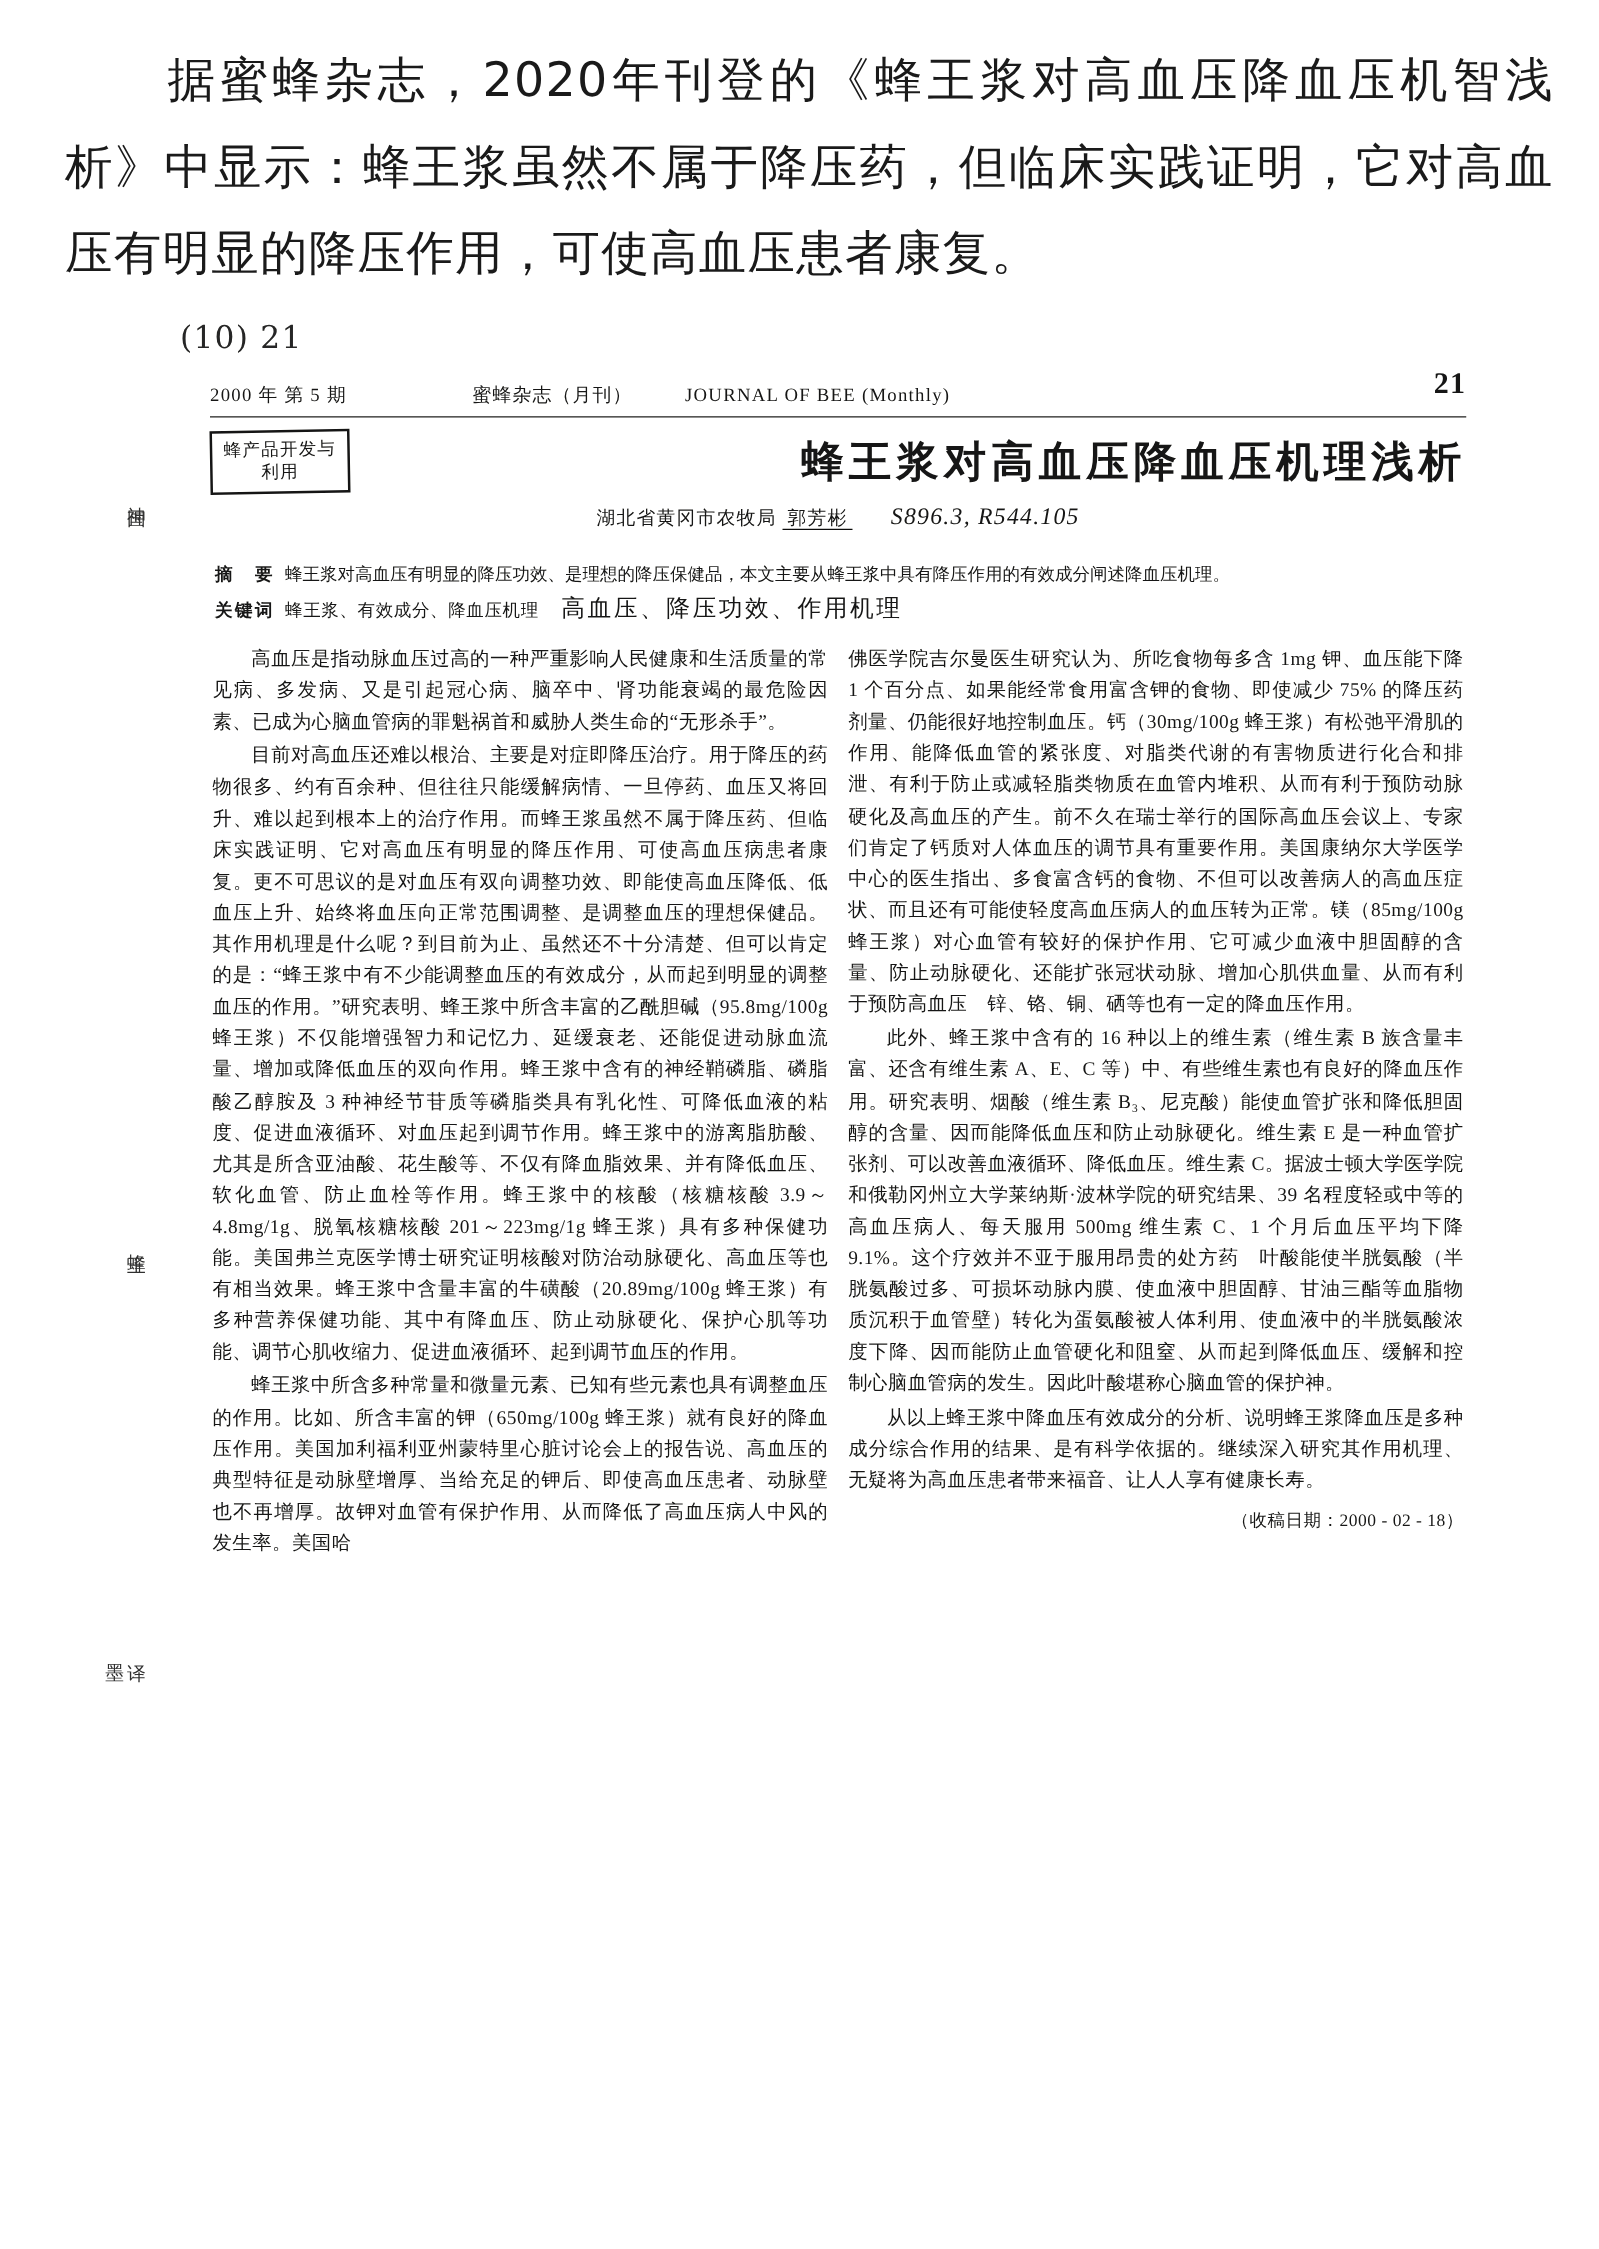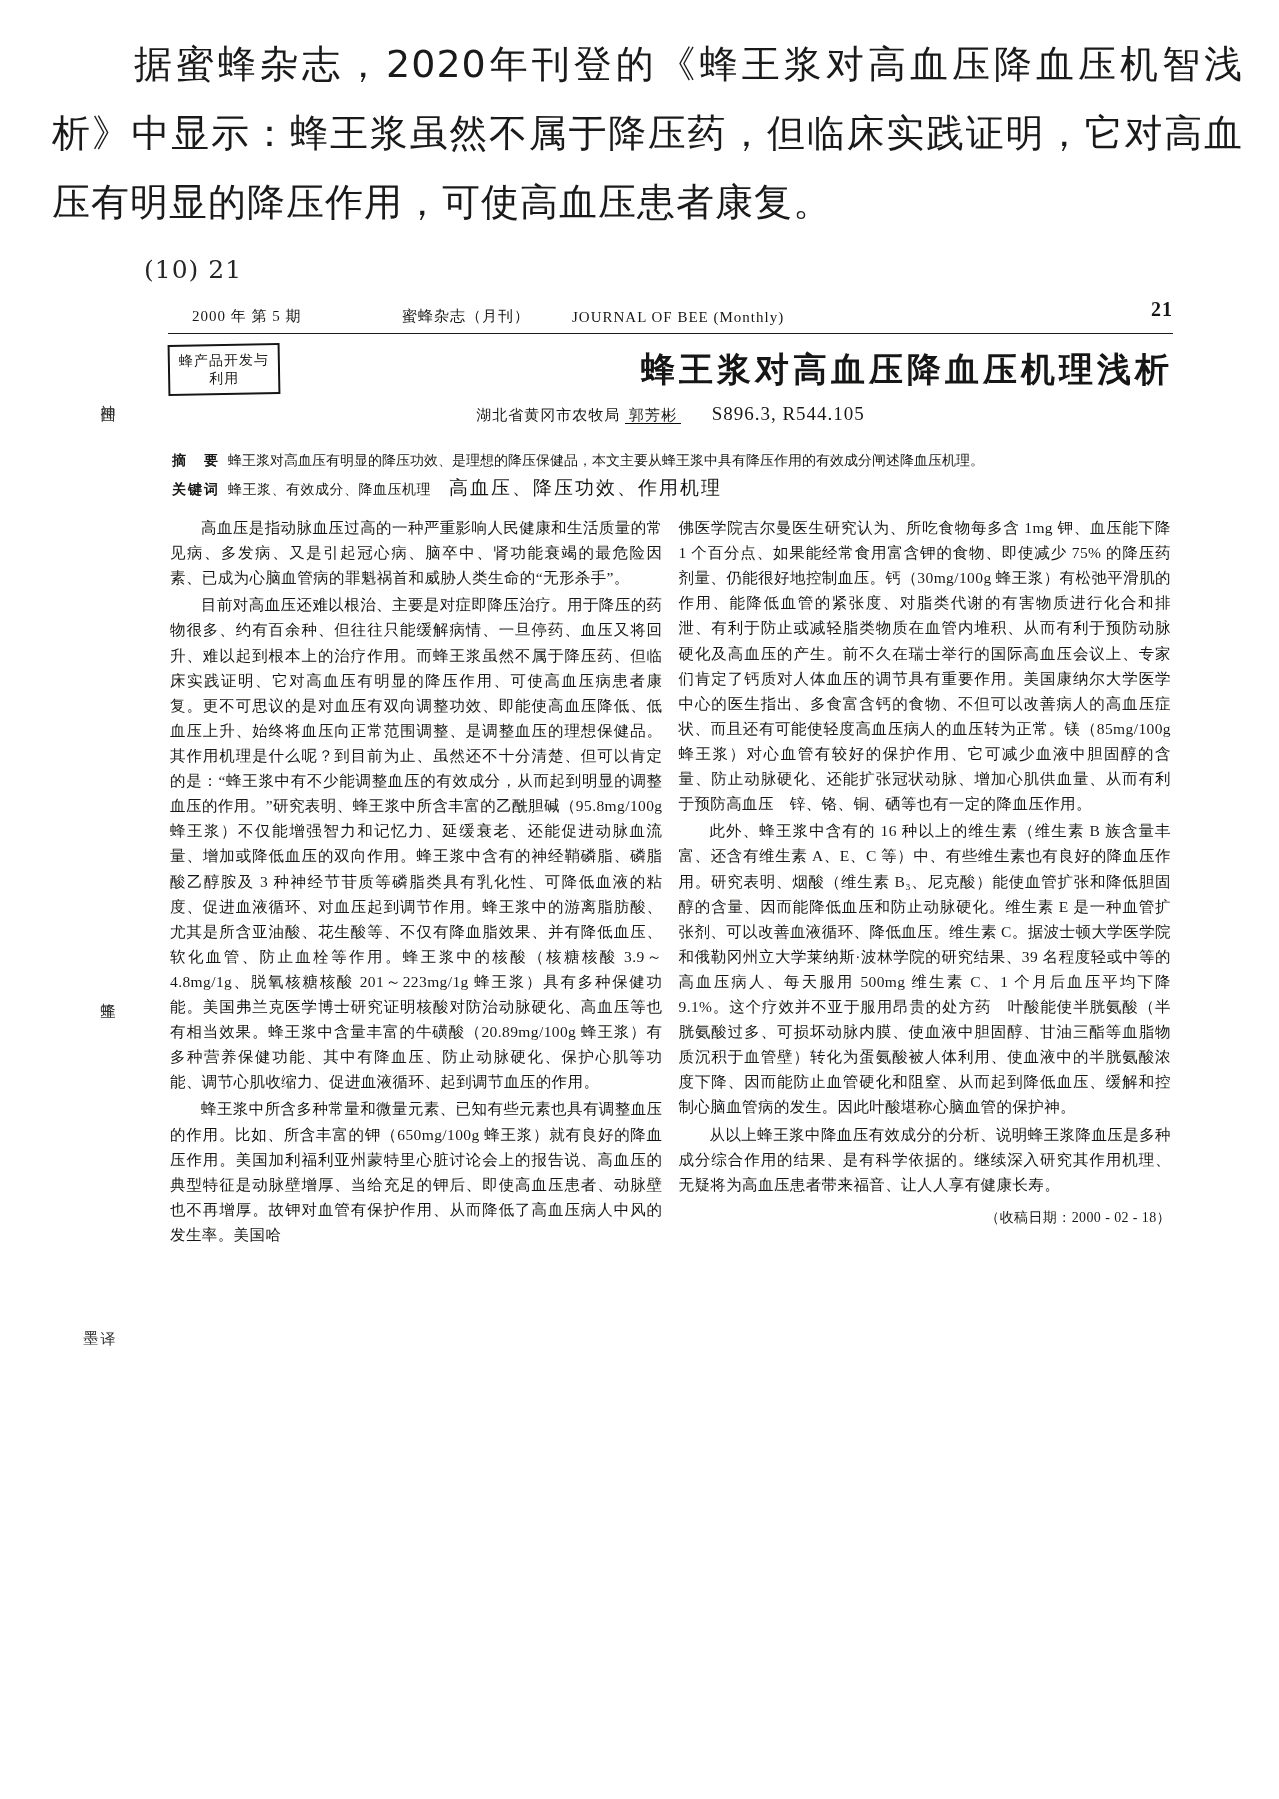--- a/index.html
+++ b/index.html
@@ -70,30 +70,29 @@
 
   
   .running-head {
     display: flex;
     align-items: flex-end;
     font-size: 15px;
     letter-spacing: 1px;
     border-bottom: 0;
     padding-bottom: 3px;
     position: relative;
-    margin-left: 24px;
   }
   .rh-left { width: 210px; }
   .rh-mid  { width: 170px; }
   .rh-right { flex: 1; }
   .rh-page {
     position: absolute;
     right: 0;
     bottom: 8px;
-    font-size: 20px;
+    font-size: 24px;
     font-weight: bold;
   }
   .rule {
     border-top: 1px solid #222;
     margin: 4px 0 10px 0;
   }
 
   
   .title-row {
     display: flex;
@@ -128,20 +127,21 @@
   }
   .byline .author {
     border-bottom: 1px solid #111;
     padding: 0 4px;
     text-align: right;
   }
   .byline .hand-code {
     font-size: 19px;
     margin-left: 26px;
     letter-spacing: 1px;
+    font-style: italic;
   }
 
   
   .abstract {
     margin-top: 25px;
     font-size: 14px;
     line-height: 1.5;
     text-align: justify;
     padding: 0 4px;
   }

